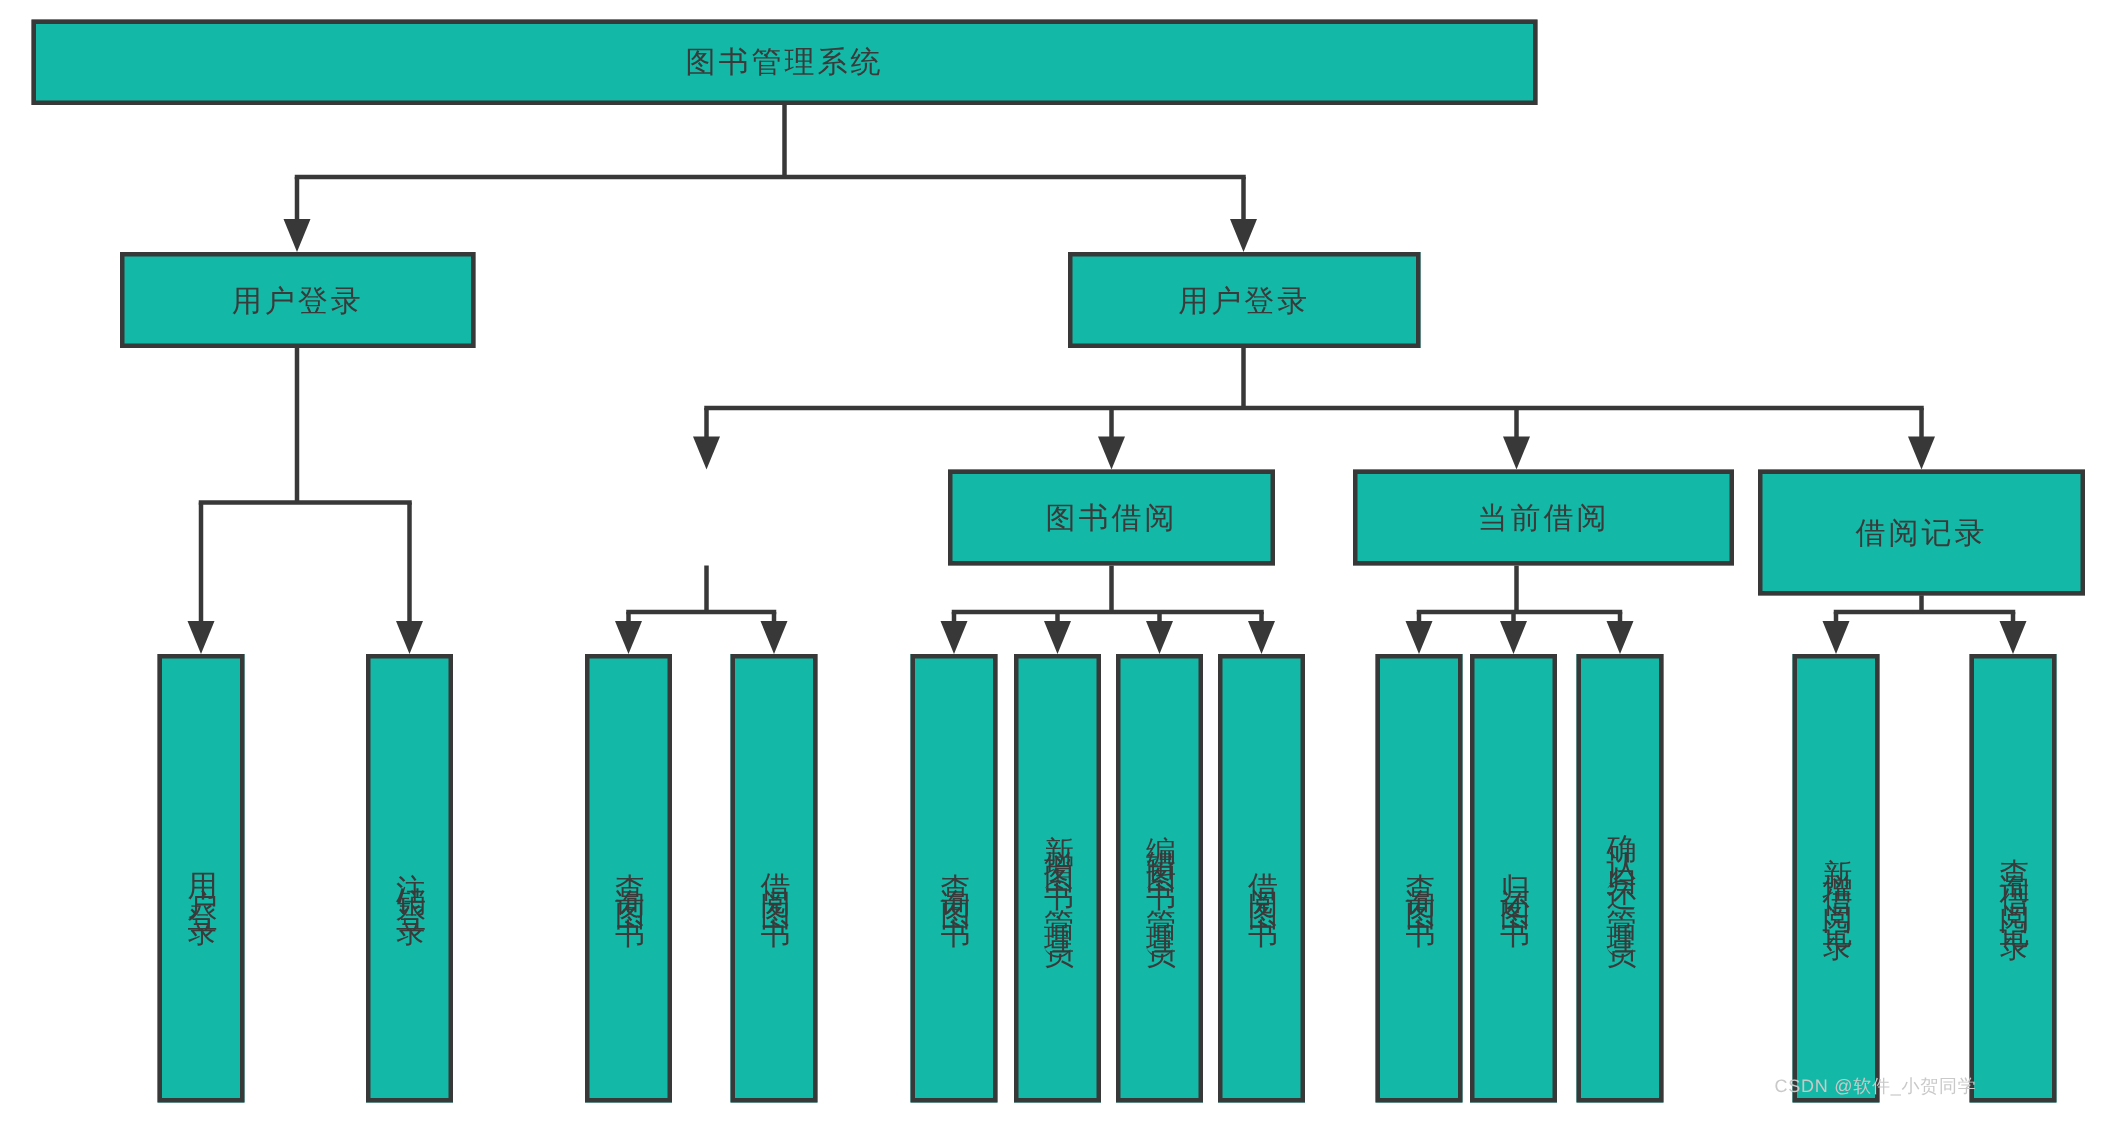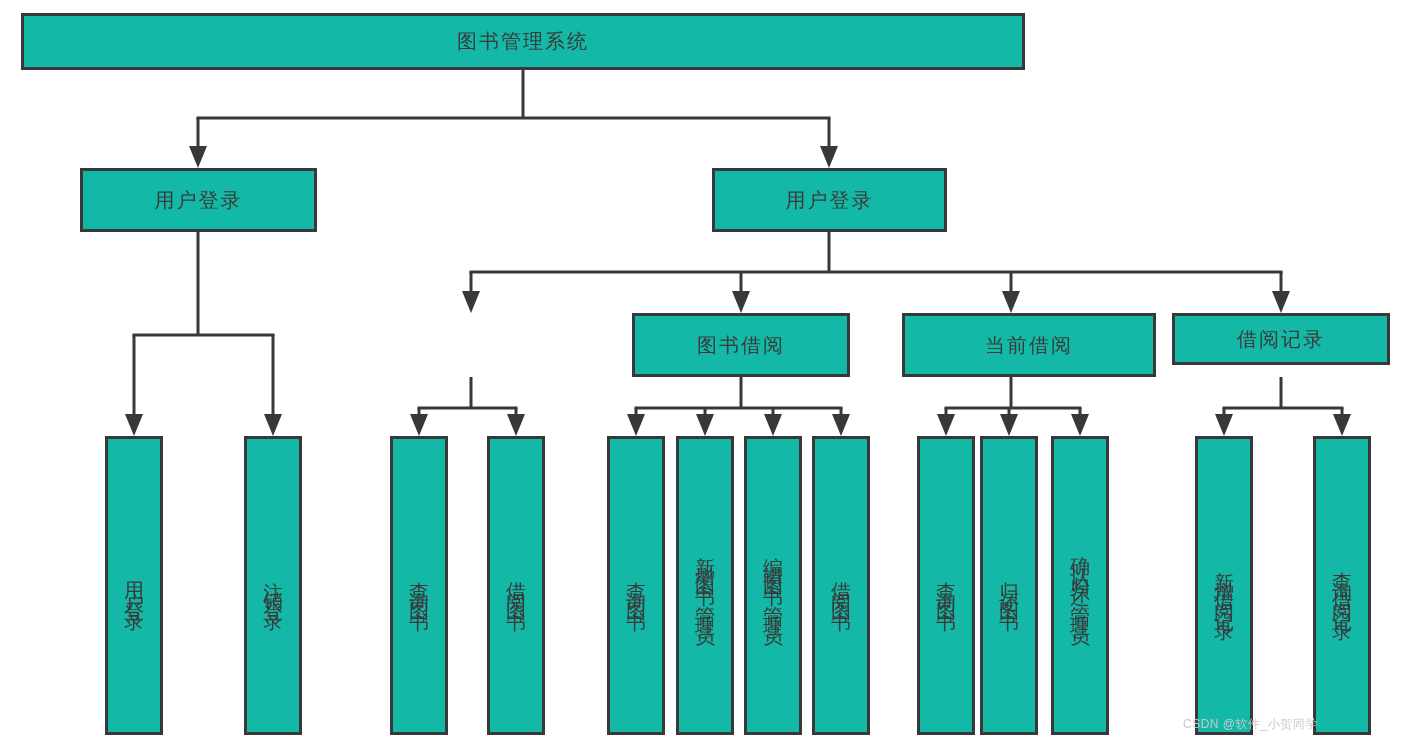--- a/index.html
+++ b/index.html
@@ -133,21 +133,21 @@
   <div class="node h" style="left:712px;top:168px;width:235px;height:64px">
     <span>用户登录</span>
   </div>
 
   <div class="node h" style="left:632px;top:313px;width:218px;height:64px">
     <span>图书借阅</span>
   </div>
   <div class="node h" style="left:902px;top:313px;width:254px;height:64px">
     <span>当前借阅</span>
   </div>
-  <div class="node h" style="left:1172px;top:313px;width:218px;height:52px">
+  <div class="node h" style="left:1172px;top:313px;width:218px;height:84px">
     <span>借阅记录</span>
   </div>
 
   <div class="node v" style="left:105px;top:436px;width:58px;height:299px">
     <span>用户登录</span>
   </div>
   <div class="node v" style="left:244px;top:436px;width:58px;height:299px">
     <span>注销登录</span>
   </div>
 

